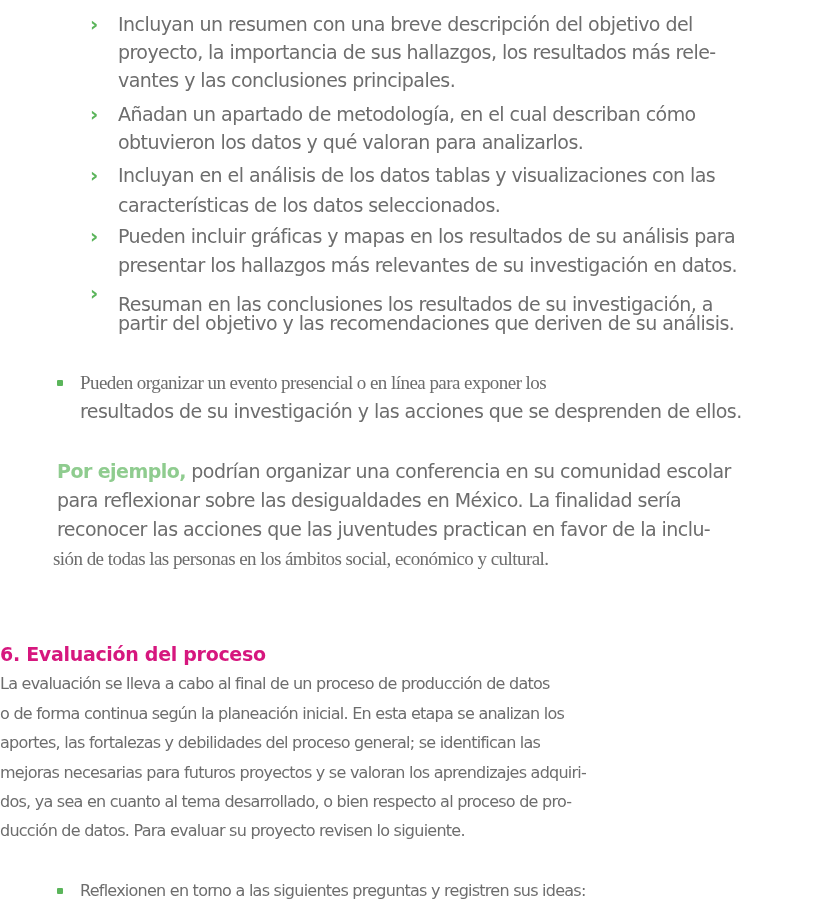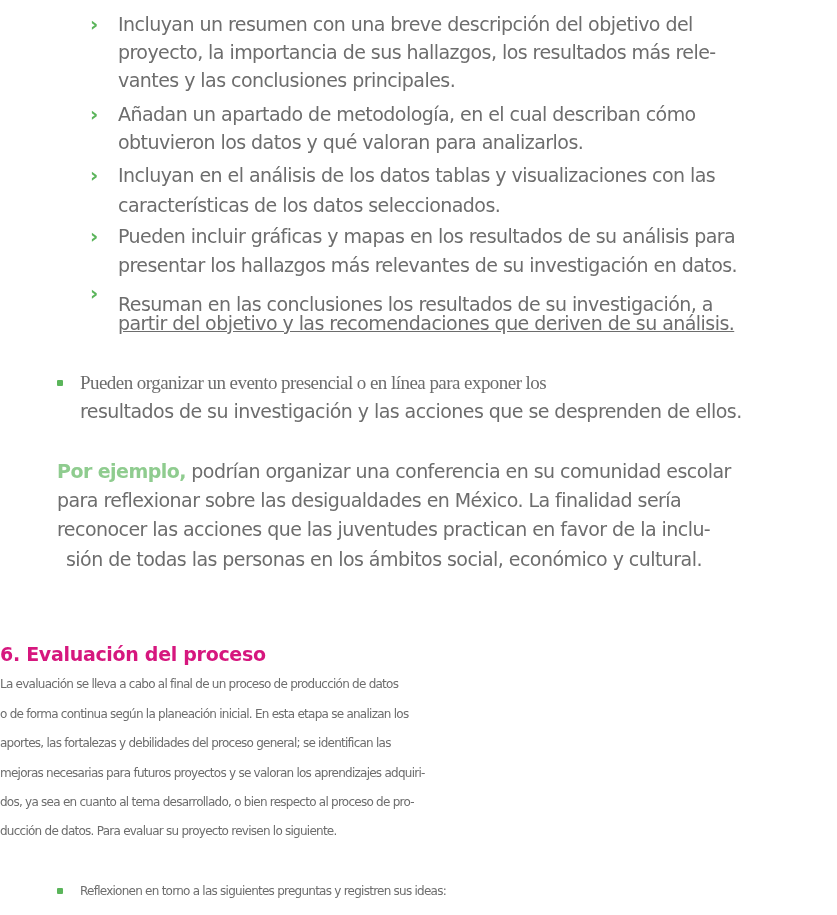--- a/index.html
+++ b/index.html
@@ -1,20 +1,20 @@
 <!DOCTYPE html>
 <html><head>
   <meta charset="utf-8">
   <style>
     html, body { margin: 0; padding: 0; background: #ffffff; }
     body { width: 837px; height: 915px; position: relative; overflow: hidden;
            font-family: "DejaVu Sans", sans-serif; color: #6d6d6d; }
     .line { position: absolute; white-space: nowrap; font-size: 19px; line-height: 26px;
             letter-spacing: -0.55px; color: #6d6d6d; }
-    .body-line { font-size: 12px; letter-spacing: -0.75px; }
+    .body-line { font-size: 16px; letter-spacing: -0.75px; }
     .chev { position: absolute; font-size: 20px; font-weight: bold; color: #5bb55b; line-height: 26px; }
     .dot { position: absolute; width: 6px; height: 6px; background: #5bb55b; border-radius: 1px; }
     .emph { color: #8fcc8f; font-weight: bold; }
     .heading { position: absolute; left: 0; top: 641px; font-size: 19px; font-weight: bold;
                color: #d6177e; letter-spacing: -0.3px; line-height: 26px; white-space: nowrap; }
   </style>
 </head>
 <body>
 
 <div>
@@ -35,35 +35,35 @@
     <div class="line" style="left:118px;top:192px;">características de los datos seleccionados.</div>
   </div>
   <div>
     <span class="chev" style="left:90px;top:223px;">›</span>
     <div class="line" style="left:118px;top:223px;">Pueden incluir gráficas y mapas en los resultados de su análisis para</div>
     <div class="line" style="left:118px;top:252px;">presentar los hallazgos más relevantes de su investigación en datos.</div>
   </div>
   <div>
     <span class="chev" style="left:90px;top:280px;">›</span>
     <div class="line" style="left:118px;top:280px;margin-top:11px;">Resuman en las conclusiones los resultados de su investigación, a</div>
-    <div class="line" style="left:118px;top:310px;text-decoration:underline;">partir del objetivo y las recomendaciones que deriven de su análisis.</div>
+    <div class="line" style="left:118px;top:310px;">partir del objetivo y las recomendaciones que deriven de su análisis.</div>
   </div>
 </div>
 
 <div>
   <span class="dot" style="left:57px;top:380px;"></span>
   <div class="line" style="left:80px;top:370px;font-family:Liberation Serif, serif;">Pueden organizar un evento presencial o en línea para exponer los</div>
   <div class="line" style="left:80px;top:398px;">resultados de su investigación y las acciones que se desprenden de ellos.</div>
 </div>
 
 <div>
   <div class="line" style="left:57px;top:458px;"><span class="emph">Por ejemplo,</span><span> podrían organizar una conferencia en su comunidad escolar</span></div>
   <div class="line" style="left:57px;top:487px;">para reflexionar sobre las desigualdades en México. La finalidad sería</div>
   <div class="line" style="left:57px;top:516px;">reconocer las acciones que las juventudes practican en favor de la inclu-</div>
-  <div class="line" style="left:66px;top:546px;">sión de todas las personas en los ámbitos social, económico y cultural.</div>
+  <div class="line" style="left:53px;top:546px;font-family:Liberation Serif, serif;">sión de todas las personas en los ámbitos social, económico y cultural.</div>
 </div>
 
 <div class="heading">6. Evaluación del proceso</div>
 
 <div>
   <div class="line body-line" style="left:0;top:671px;">La evaluación se lleva a cabo al final de un proceso de producción de datos</div>
   <div class="line body-line" style="left:0;top:701px;">o de forma continua según la planeación inicial. En esta etapa se analizan los</div>
   <div class="line body-line" style="left:0;top:730px;">aportes, las fortalezas y debilidades del proceso general; se identifican las</div>
   <div class="line body-line" style="left:0;top:760px;">mejoras necesarias para futuros proyectos y se valoran los aprendizajes adquiri-</div>
   <div class="line body-line" style="left:0;top:789px;">dos, ya sea en cuanto al tema desarrollado, o bien respecto al proceso de pro-</div>

